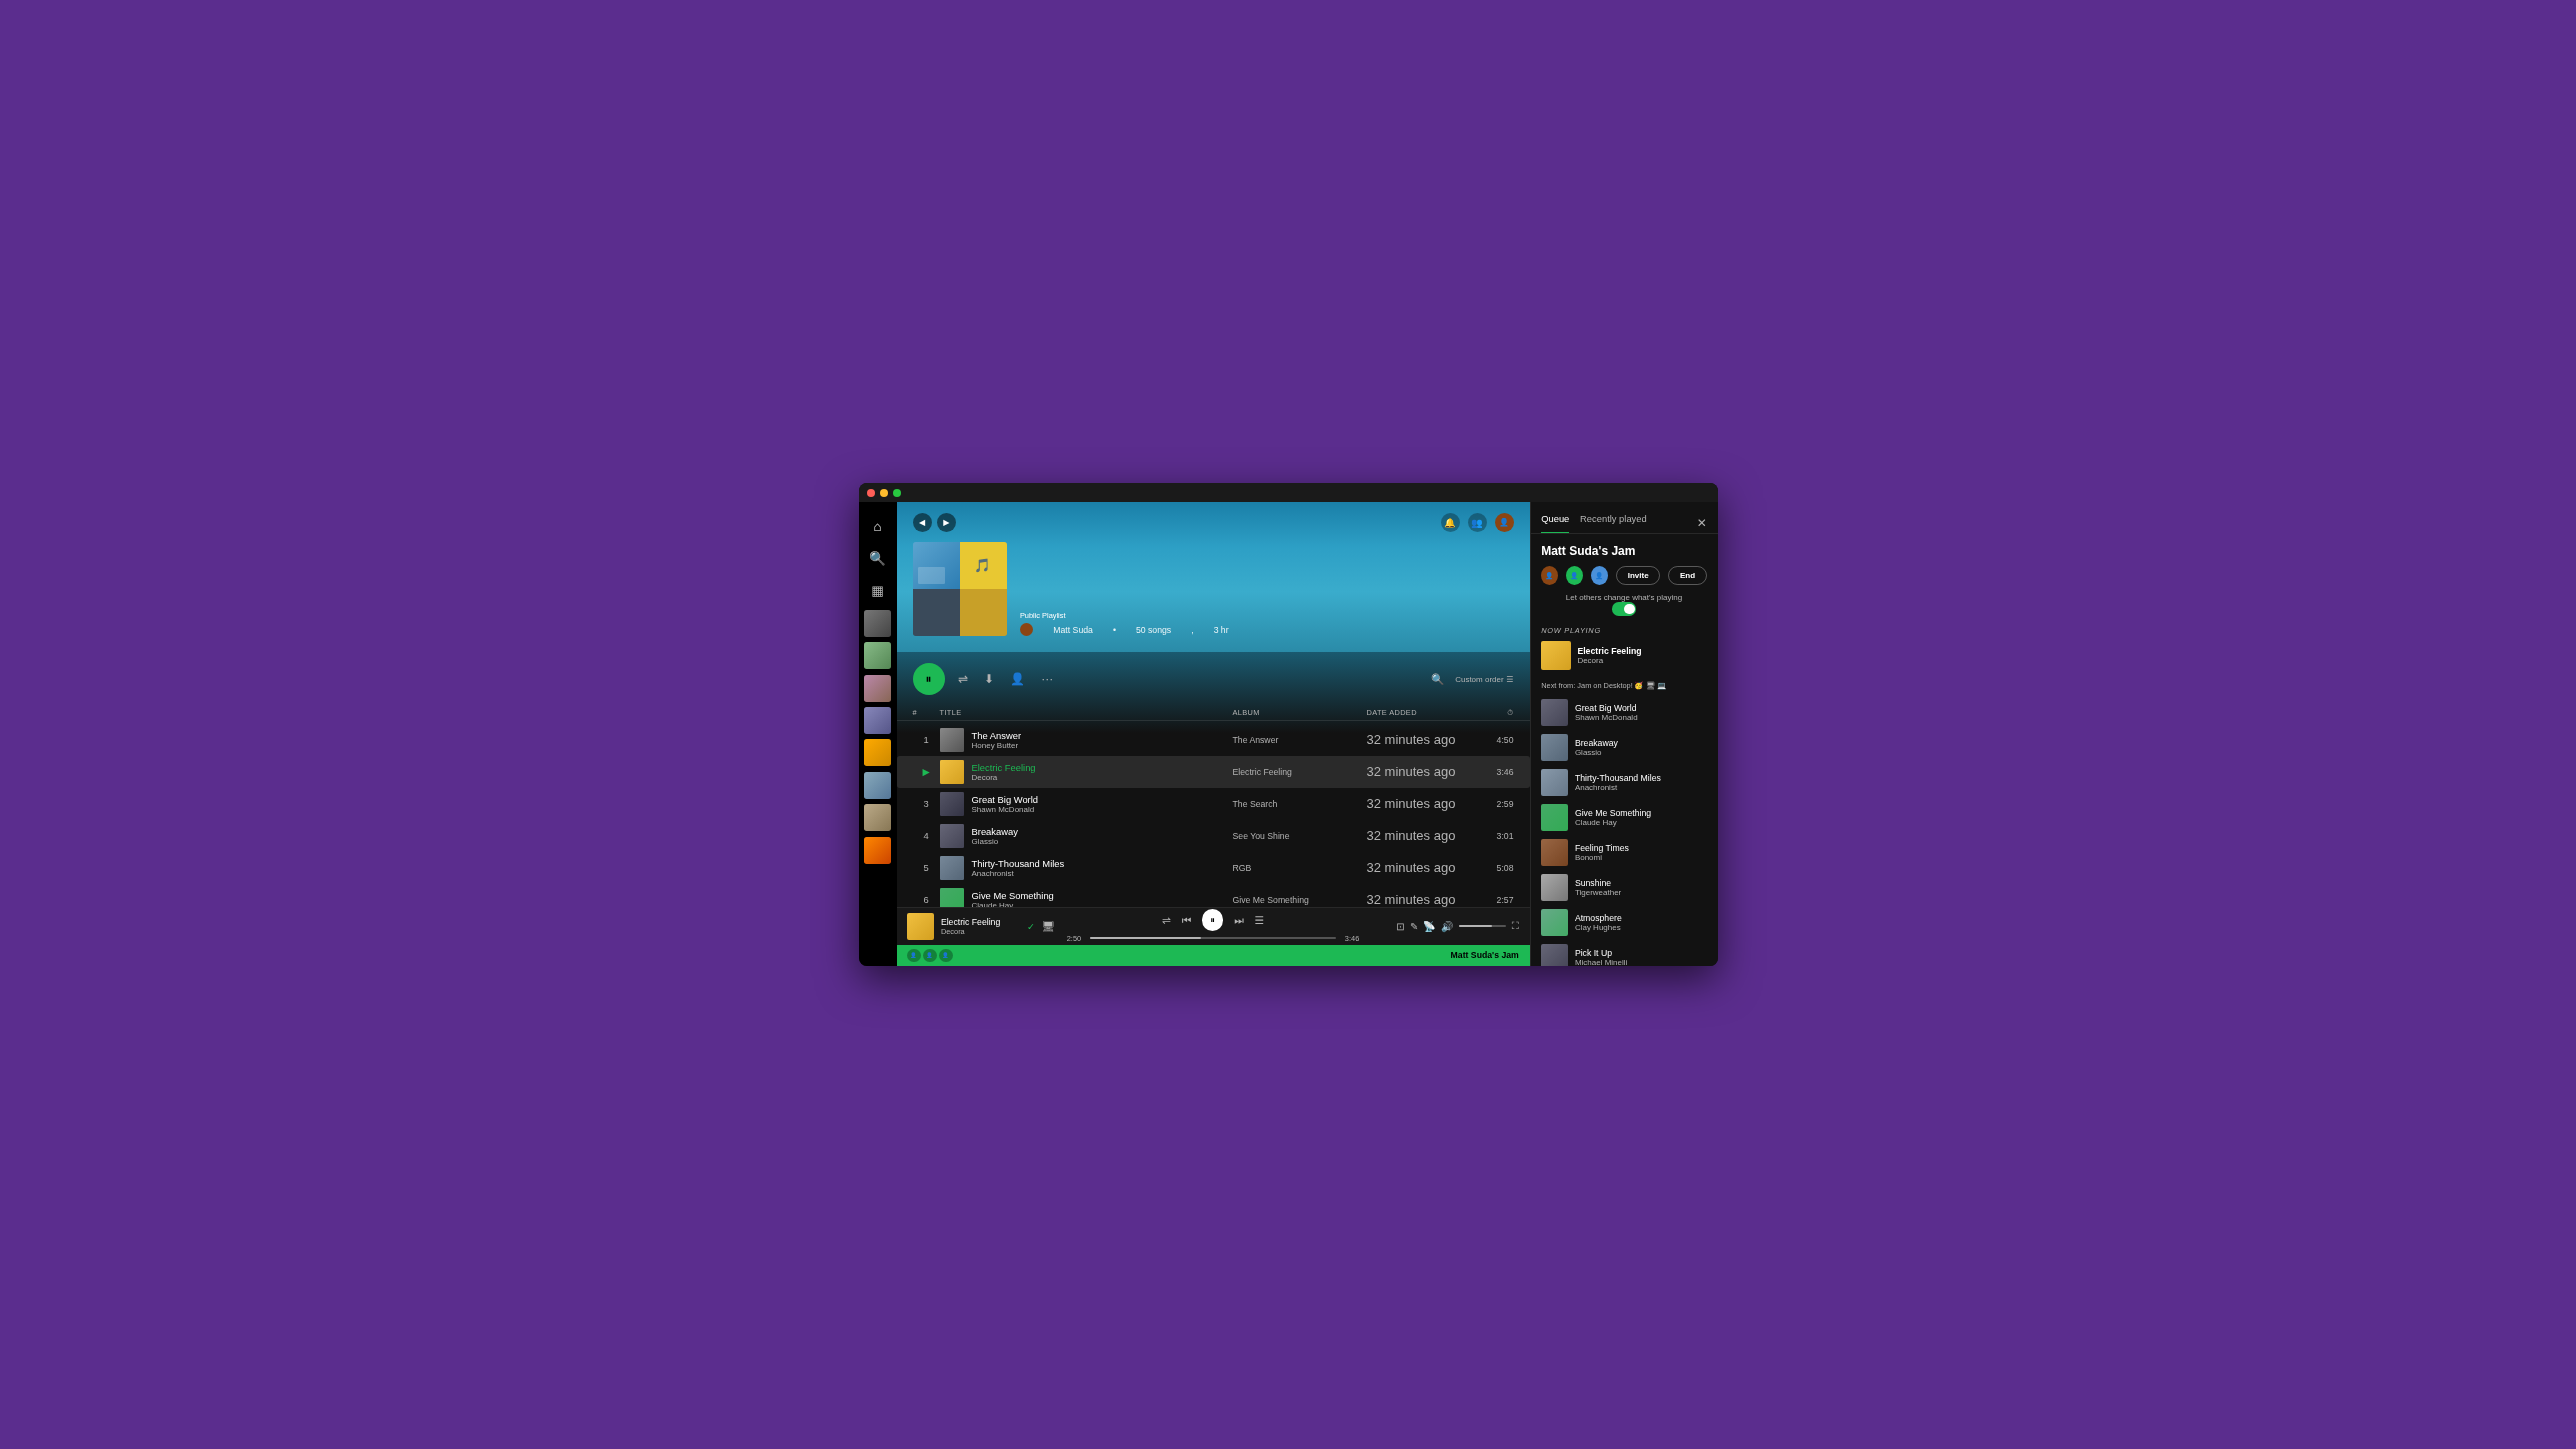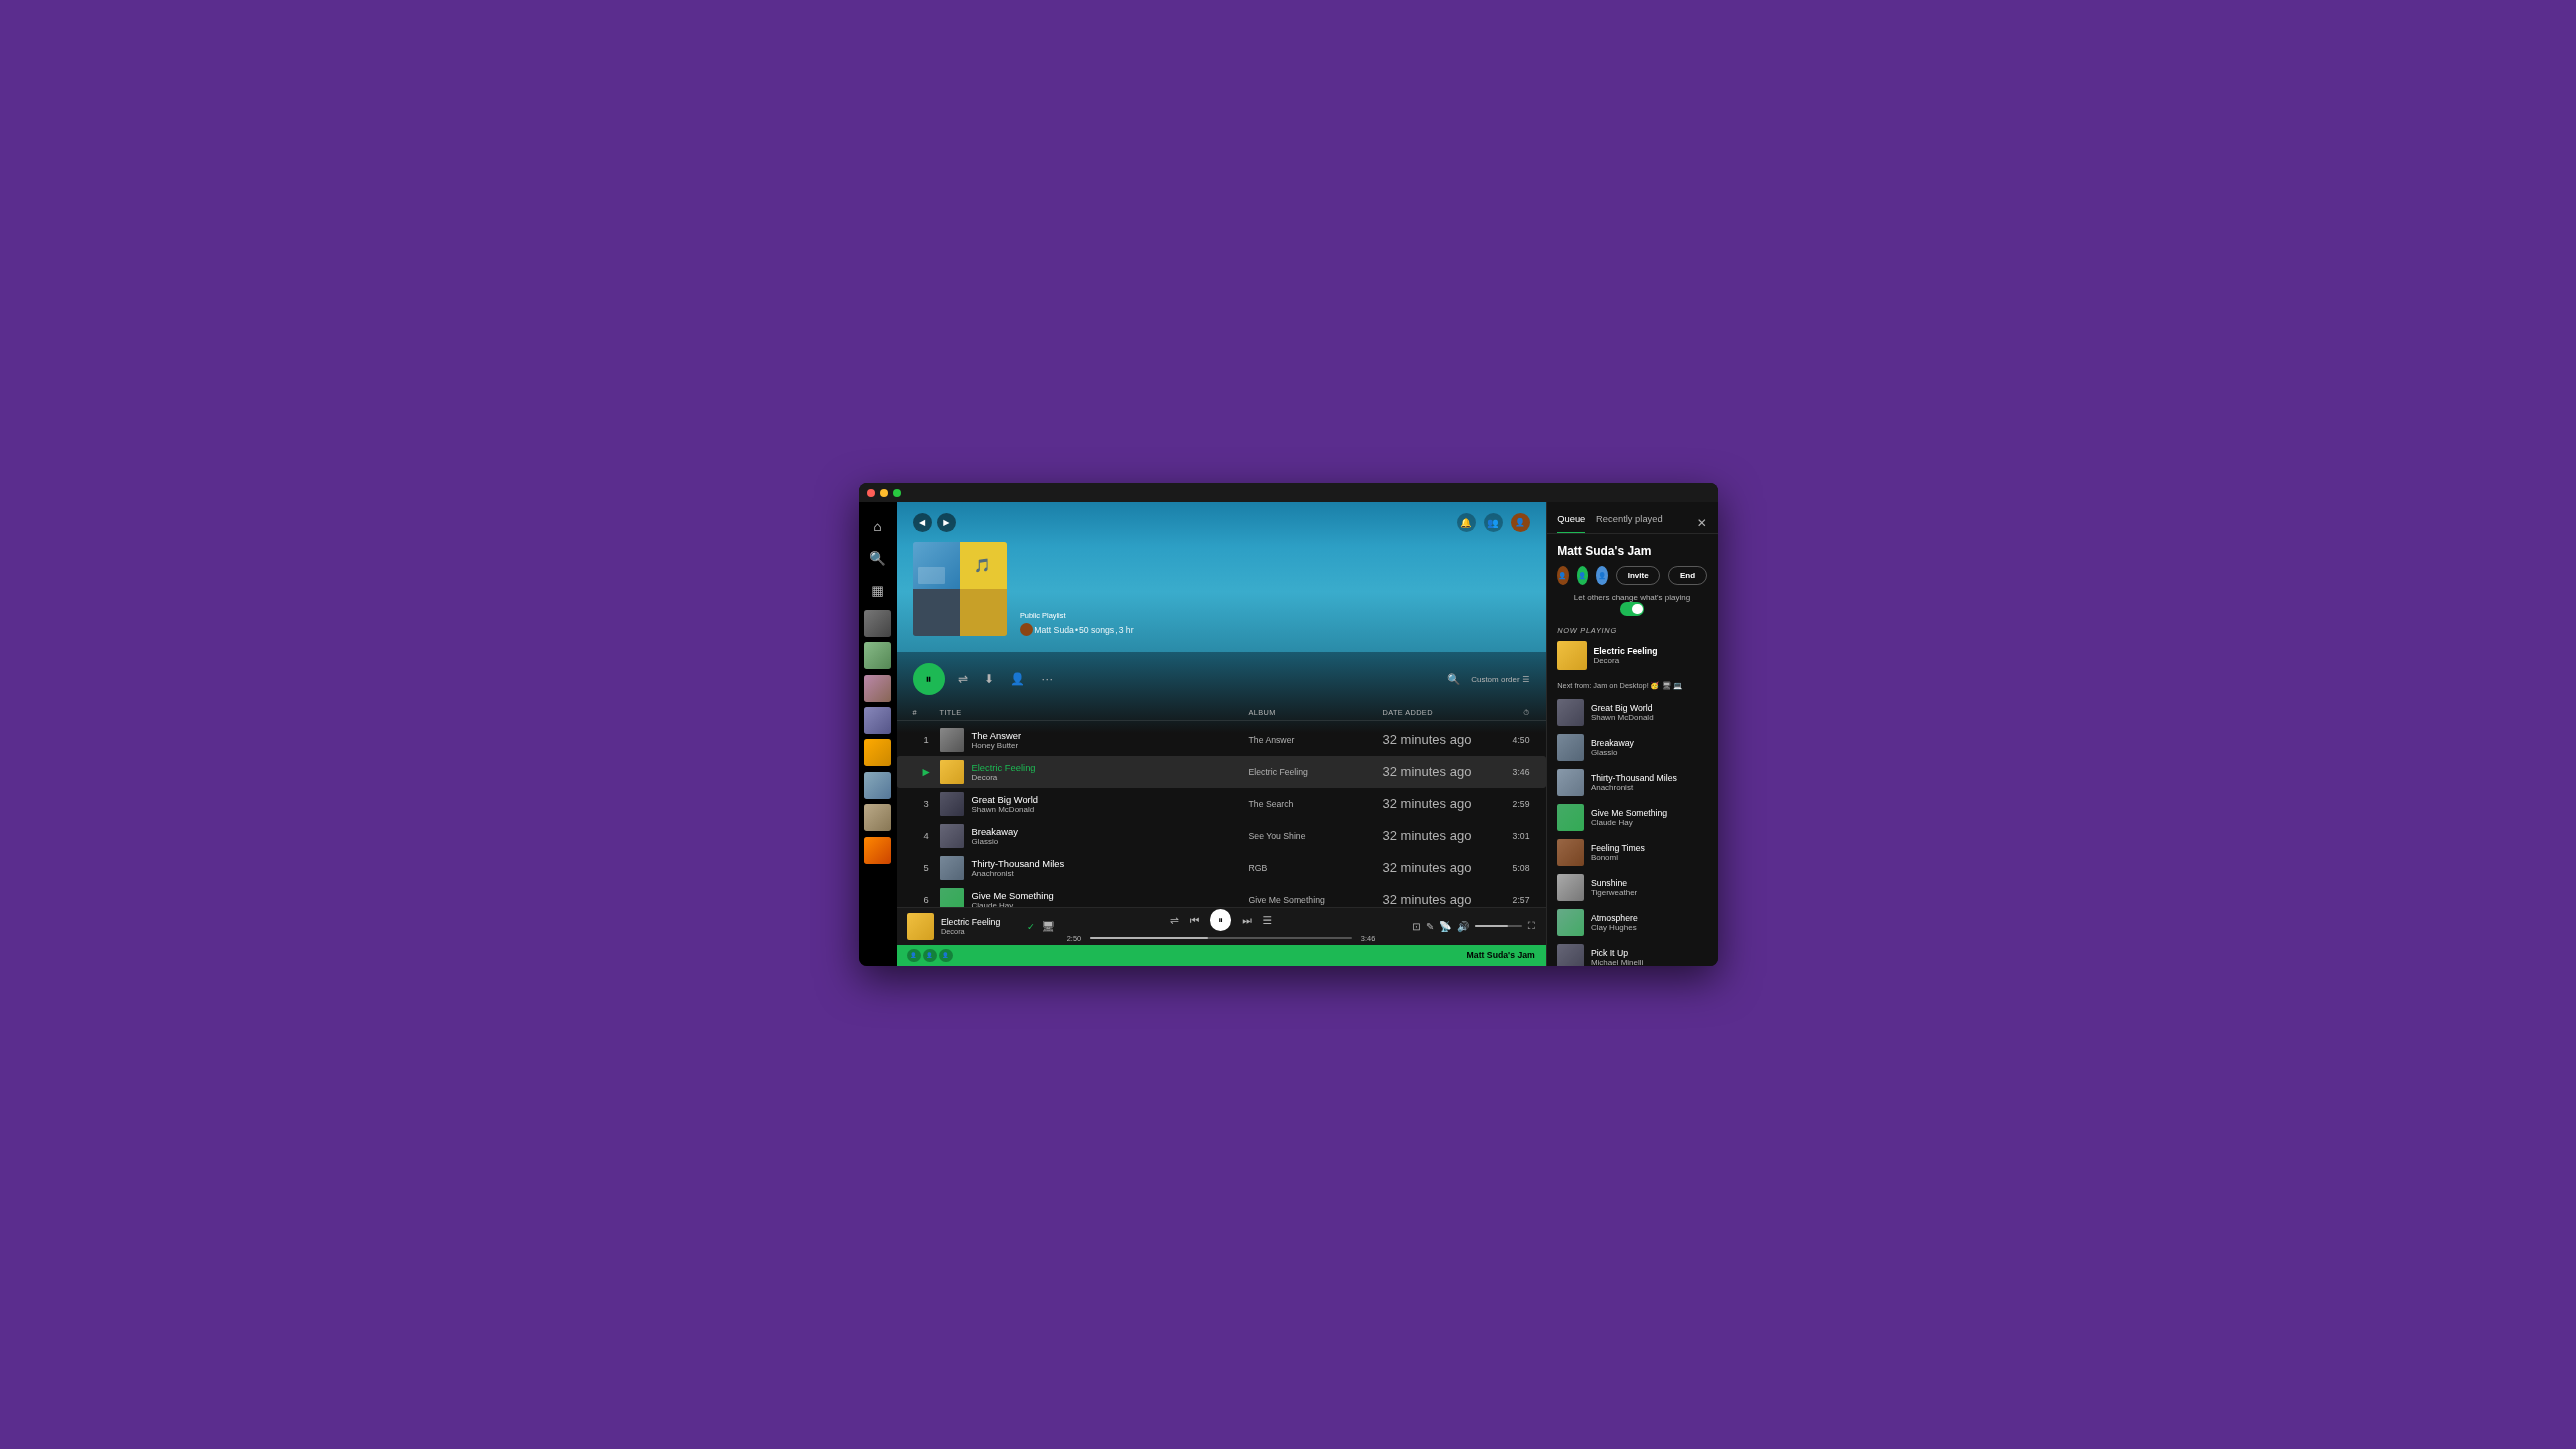--- a/index.html
+++ b/index.html
@@ -166,21 +166,21 @@
     .playlist-title {
       font-size: 35px;
       font-weight: 900;
       color: #fff;
       line-height: 1;
       margin-bottom: 8px;
     }
     .playlist-meta {
       display: flex;
       align-items: center;
-      gap: 1px;
+      gap: 20px;
       font-size: 8.7px;
       color: rgba(255,255,255,0.9);
     }
     .meta-avatar {
       width: 13.4px;
       height: 13.4px;
       border-radius: 50%;
       background: #8b4513;
       display: inline-block;
     }
@@ -305,21 +305,21 @@
       font-size: 13px;
       color: #b3b3b3;
     }
     .track-duration {
       font-size: 8.7px;
       color: #b3b3b3;
       text-align: right;
     }
     
     .right-panel {
-      width: 172px;
+      width: 188px;
       background: #121212;
       border-left: 0.7px solid #282828;
       display: flex;
       flex-direction: column;
       flex-shrink: 0;
     }
     .panel-tabs {
       display: flex;
       align-items: center;
       padding: 10.7px 10.7px 0;

